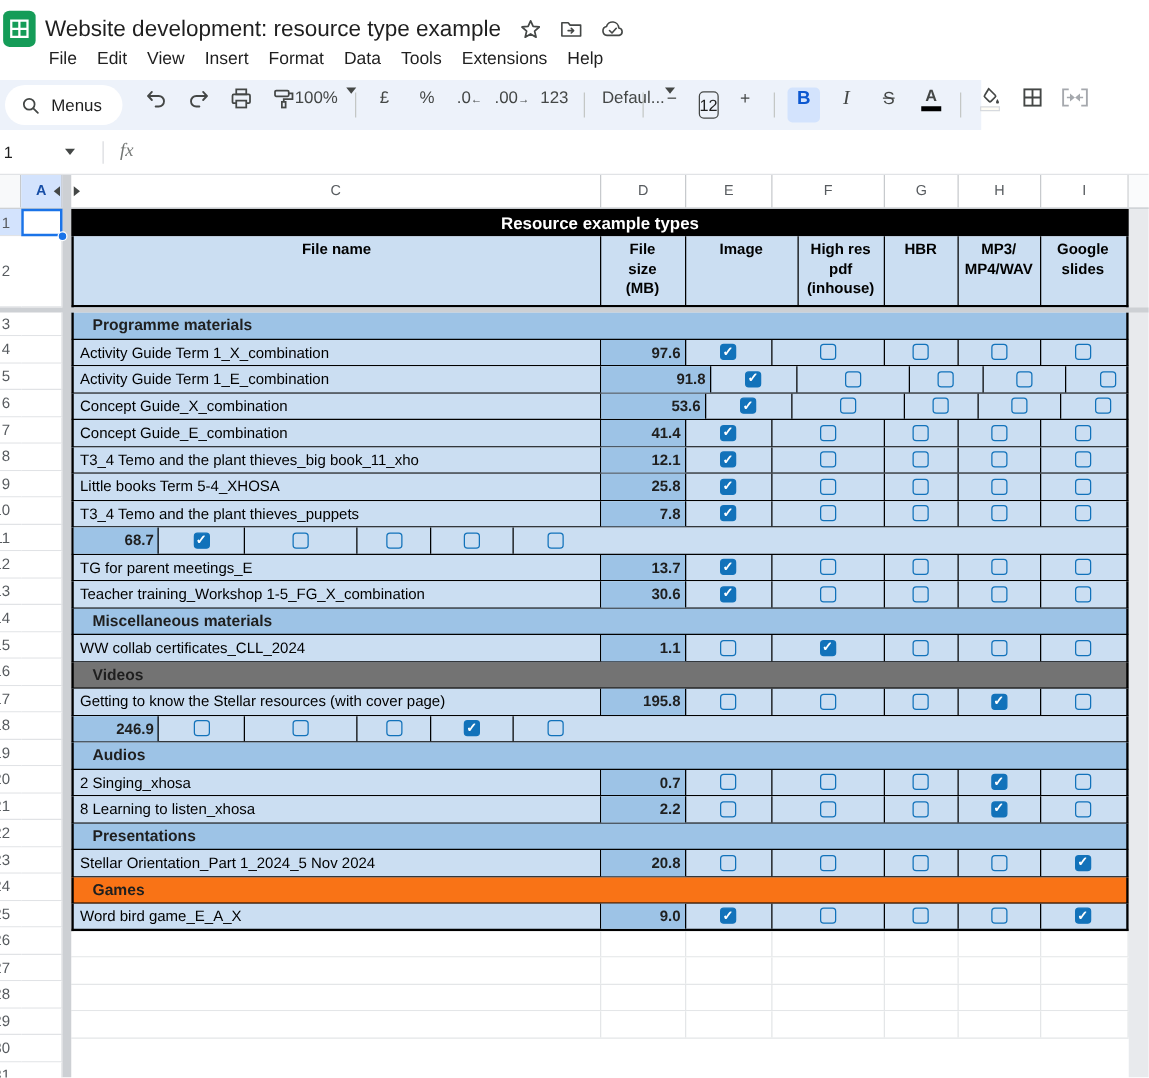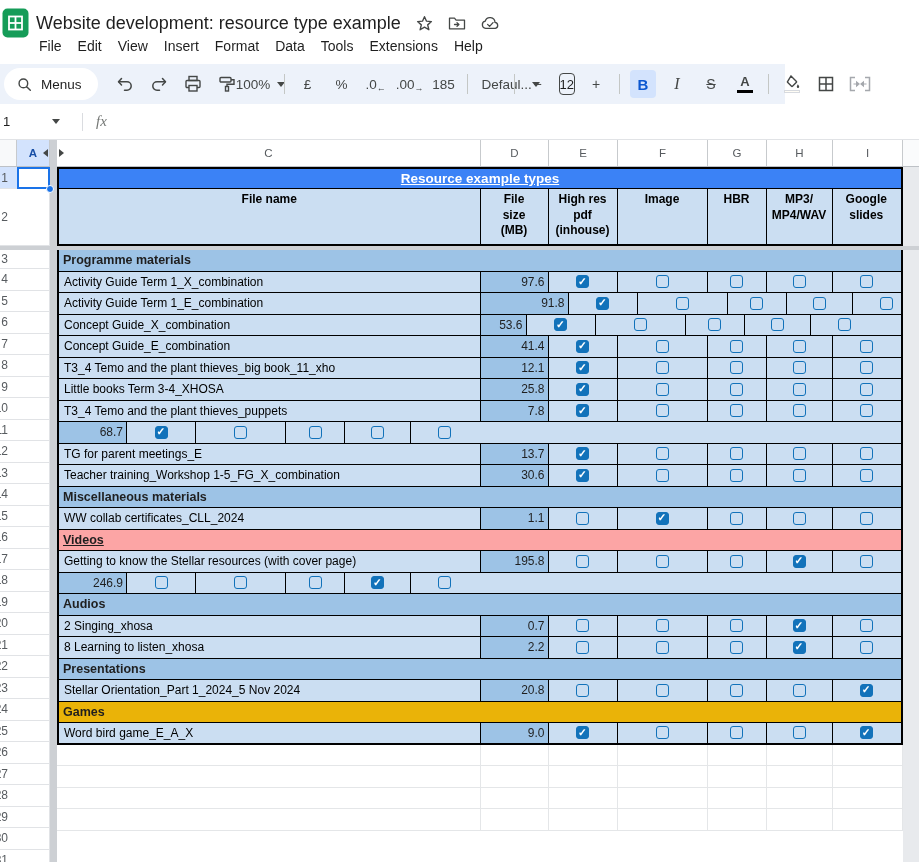--- a/index.html
+++ b/index.html
@@ -17,21 +17,21 @@
   .doc-title { font-size:18px; color:#1f1f1f; }
   .t-icon { color:#444746; display:flex; align-items:center; cursor:pointer; }
   .menubar { position:absolute; left:31px; top:35px; display:flex; }
   .menu-item { font-size:14px; color:#1f1f1f; padding:3px 8px; border-radius:8px; cursor:pointer; }
 
   
   .toolbar { position:absolute; left:0; top:64px; width:785px; height:40px; background:#edf2fa;
              display:flex; align-items:center; padding-left:4px; }
   .menus-pill { height:32px; background:#fff; border-radius:16px; display:flex; align-items:center;
                 gap:9px; padding:0 16px 0 13px; margin-right:10px; font-size:13.5px; color:#1f1f1f; cursor:pointer; }
-  .tbtn { height:28px; min-width:26px; display:flex; align-items:center; justify-content:center;
+  .tbtn { height:28px; min-width:26px; display:flex; justify-content:center;
           color:#444746; font-size:14px; margin:0 4px; border-radius:4px; cursor:pointer;
           background:none; border:none; font-family:inherit; }
   .tsep { width:1px; height:20px; background:#c4c7c5; margin:0 6px; flex:none; }
   .caret { width:0; height:0; border-left:4px solid transparent; border-right:4px solid transparent;
            border-top:5px solid #444746; }
   .zoomctl { font-size:13.5px; gap:7px; width:62px; color:#444746; }
   .fontctl { width:88px; justify-content:space-between; font-size:13.5px; padding:0 4px; color:#444746;}
   .sizebox { width:28px; height:22px; border:1px solid #444746; border-radius:4px; display:flex;
              align-items:center; justify-content:center; font-size:13px; color:#1f1f1f; margin:0 4px; }
   .bold-btn { background:#d3e3fd; color:#0b57d0; font-weight:700; width:28px; height:28px; font-size:15px; }
@@ -81,27 +81,27 @@
             color:#fff; font-weight:700; font-size:13.5px; align-items:center; justify-content:center; }
   .hrow { height:57px; border-bottom:2.5px solid #000; }
   .hcell { flex:none; border-right:1px solid #000; display:flex; justify-content:center;
            padding-top:3px; font-weight:700; font-size:12px; line-height:1.3; text-align:center;
            white-space:pre-line; color:#000; cursor:cell; }
   .hcell:last-child { border-right:none; }
   .chiprow { height:19px; border-top:1px solid #000; border-bottom:1.5px solid #000; align-items:center; }
   .chip { margin-left:4px; display:flex; align-items:center; gap:5px; background:rgba(255,255,255,0.62);
           border-radius:9px; padding:1px 9px 1px 6px; font-weight:700; font-size:11.5px; color:#000; cursor:pointer; }
   .secrow { height:21.5px; border-bottom:1.5px solid #000; align-items:center;
-            font-weight:700; font-size:12.5px; padding-left:4px; cursor:cell; }
+            font-weight:700; font-size:12.5px; padding-left:15px; cursor:cell; }
   .drow { height:21.5px; border-bottom:1px solid #000; }
   .drow.last { border-bottom:2.5px solid #000; }
   .cname { flex:none; border-right:1px solid #000; display:flex; align-items:center; padding-left:5px;
            font-size:12px; color:#000; overflow:hidden; white-space:nowrap; cursor:cell; }
   .csize { flex:none; background:#9dc3e6; border-right:1px solid #000; display:flex; align-items:center;
-           justify-content:flex-end; padding-right:3px; font-size:12px; cursor:cell; }
+           justify-content:flex-end; padding-right:3px; font-size:12px; cursor:cell;font-weight:bold; }
   .ccheck { flex:none; border-right:1px solid #000; display:flex; align-items:center; justify-content:center; cursor:cell; }
   .ccheck:last-child { border-right:none; }
   .cb { width:13px; height:13px; border-radius:3px; border:1.5px solid #1272ba; background:transparent; cursor:pointer; position:relative; }
   .cb.on { background:#1272ba; border-color:#1272ba; }
   .cb.on::after { content:"\2713"; color:#fff; font-size:10.5px; font-weight:700; position:absolute;
                   left:50%; top:50%; transform:translate(-50%,-55%); }
   .erow { display:flex; width:846px; height:21.5px; background:#fff; border-bottom:1px solid #e4e6e8; }
   .ecell { flex:none; border-right:1px solid #e4e6e8; cursor:cell; }
 
   
@@ -198,21 +198,21 @@
   </div>
   <div class="tbtn zoomctl">
     <span>100%</span>
     <span class="caret"></span>
   </div>
   <div class="tsep"></div>
   <div class="tbtn numfmt">£</div>
   <div class="tbtn numfmt">%</div>
   <div class="tbtn numfmt decdec">.0</div>
   <div class="tbtn numfmt incdec">.00</div>
-  <div class="tbtn numfmt">185</div>
+  <div class="tbtn numfmt">123</div>
   <div class="tsep"></div>
   <div class="tbtn fontctl">
     <span>Defaul...</span>
     <span class="caret"></span>
   </div>
   <div class="tsep"></div>
   <div class="tbtn">−</div>
   <div class="sizebox">12</div>
   <div class="tbtn">+</div>
   <div class="tsep"></div>
@@ -394,30 +394,30 @@
     <div class="acell" style="height: 21.5px;"></div>
     <div class="acell" style="height: 21.5px;"></div>
     <div class="acell" style="height: 21.5px;"></div>
     <div class="acell" style="height: 21.5px;"></div>
     <div class="acell" style="height: 21.5px;"></div>
     <div class="acell" style="height: 21.5px;"></div>
     <div class="acell" style="height: 21.5px;"></div>
     <div class="acell" style="height: 21.5px;"></div>
   </div>
 <div id="tbl">
-    <div class="trow banner" style="background: #3b82f6; text-decoration: underline;">Resource example types</div>
+    <div class="trow banner" style="background: #000000;">Resource example types</div>
     <div class="trow hrow">
       <div class="hcell" style="width: 421.5px;">File name</div>
       <div class="hcell" style="width: 68px;">File
 size
 (MB)</div>
+      <div class="hcell" style="width: 90px;">Image</div>
       <div class="hcell" style="width: 69px;">High res
 pdf
 (inhouse)</div>
-      <div class="hcell" style="width: 90px;">Image</div>
       <div class="hcell" style="width: 59px;">HBR</div>
       <div class="hcell" style="width: 66px;">MP3/
 MP4/WAV</div>
       <div class="hcell" style="width: 67.5px;">Google
 slides</div>
     </div>
     <div class="trow" style="height: 4px;"></div>
     <div class="trow secrow" style="background: rgb(157, 195, 230);">Programme materials</div>
     <div class="trow drow">
       <div class="cname" style="width: 421.5px;">Activity Guide Term 1_X_combination</div>
@@ -452,21 +452,21 @@
       </div>
       <div class="ccheck" style="width: 66px;">
         <div class="cb"></div>
       </div>
       <div class="ccheck" style="width: 67.5px;">
         <div class="cb"></div>
       </div>
     </div>
     <div class="trow drow">
       <div class="cname" style="width: 421.5px;">Concept Guide_X_combination</div>
-      <div class="csize" style="width: 46px;">53.6</div>
+      <div class="csize" style="width: 84px;">53.6</div>
       <div class="ccheck" style="width: 69px;">
         <div class="cb on"></div>
       </div>
       <div class="ccheck" style="width: 90px;">
         <div class="cb"></div>
       </div>
       <div class="ccheck" style="width: 59px;">
         <div class="cb"></div>
       </div>
       <div class="ccheck" style="width: 66px;">
@@ -508,21 +508,21 @@
         <div class="cb"></div>
       </div>
       <div class="ccheck" style="width: 66px;">
         <div class="cb"></div>
       </div>
       <div class="ccheck" style="width: 67.5px;">
         <div class="cb"></div>
       </div>
     </div>
     <div class="trow drow">
-      <div class="cname" style="width: 421.5px;">Little books Term 3-4_XHOSA</div>
+      <div class="cname" style="width: 421.5px;">Little books Term 5-4_XHOSA</div>
       <div class="csize" style="width: 68px;">25.8</div>
       <div class="ccheck" style="width: 69px;">
         <div class="cb on"></div>
       </div>
       <div class="ccheck" style="width: 90px;">
         <div class="cb"></div>
       </div>
       <div class="ccheck" style="width: 59px;">
         <div class="cb"></div>
       </div>
@@ -621,21 +621,21 @@
       <div class="ccheck" style="width: 59px;">
         <div class="cb"></div>
       </div>
       <div class="ccheck" style="width: 66px;">
         <div class="cb"></div>
       </div>
       <div class="ccheck" style="width: 67.5px;">
         <div class="cb"></div>
       </div>
     </div>
-    <div class="trow secrow" style="background: #fca5a5; text-decoration: underline;">Videos</div>
+    <div class="trow secrow" style="background: #737373;">Videos</div>
     <div class="trow drow">
       <div class="cname" style="width: 421.5px;">Getting to know the Stellar resources (with cover page)</div>
       <div class="csize" style="width: 68px;">195.8</div>
       <div class="ccheck" style="width: 69px;">
         <div class="cb"></div>
       </div>
       <div class="ccheck" style="width: 90px;">
         <div class="cb"></div>
       </div>
       <div class="ccheck" style="width: 59px;">
@@ -718,21 +718,21 @@
       <div class="ccheck" style="width: 59px;">
         <div class="cb"></div>
       </div>
       <div class="ccheck" style="width: 66px;">
         <div class="cb"></div>
       </div>
       <div class="ccheck" style="width: 67.5px;">
         <div class="cb on"></div>
       </div>
     </div>
-    <div class="trow secrow" style="background: #eab308;">Games</div>
+    <div class="trow secrow" style="background: #f97316;">Games</div>
     <div class="trow drow last">
       <div class="cname" style="width: 421.5px;">Word bird game_E_A_X</div>
       <div class="csize" style="width: 68px;">9.0</div>
       <div class="ccheck" style="width: 69px;">
         <div class="cb on"></div>
       </div>
       <div class="ccheck" style="width: 90px;">
         <div class="cb"></div>
       </div>
       <div class="ccheck" style="width: 59px;">

